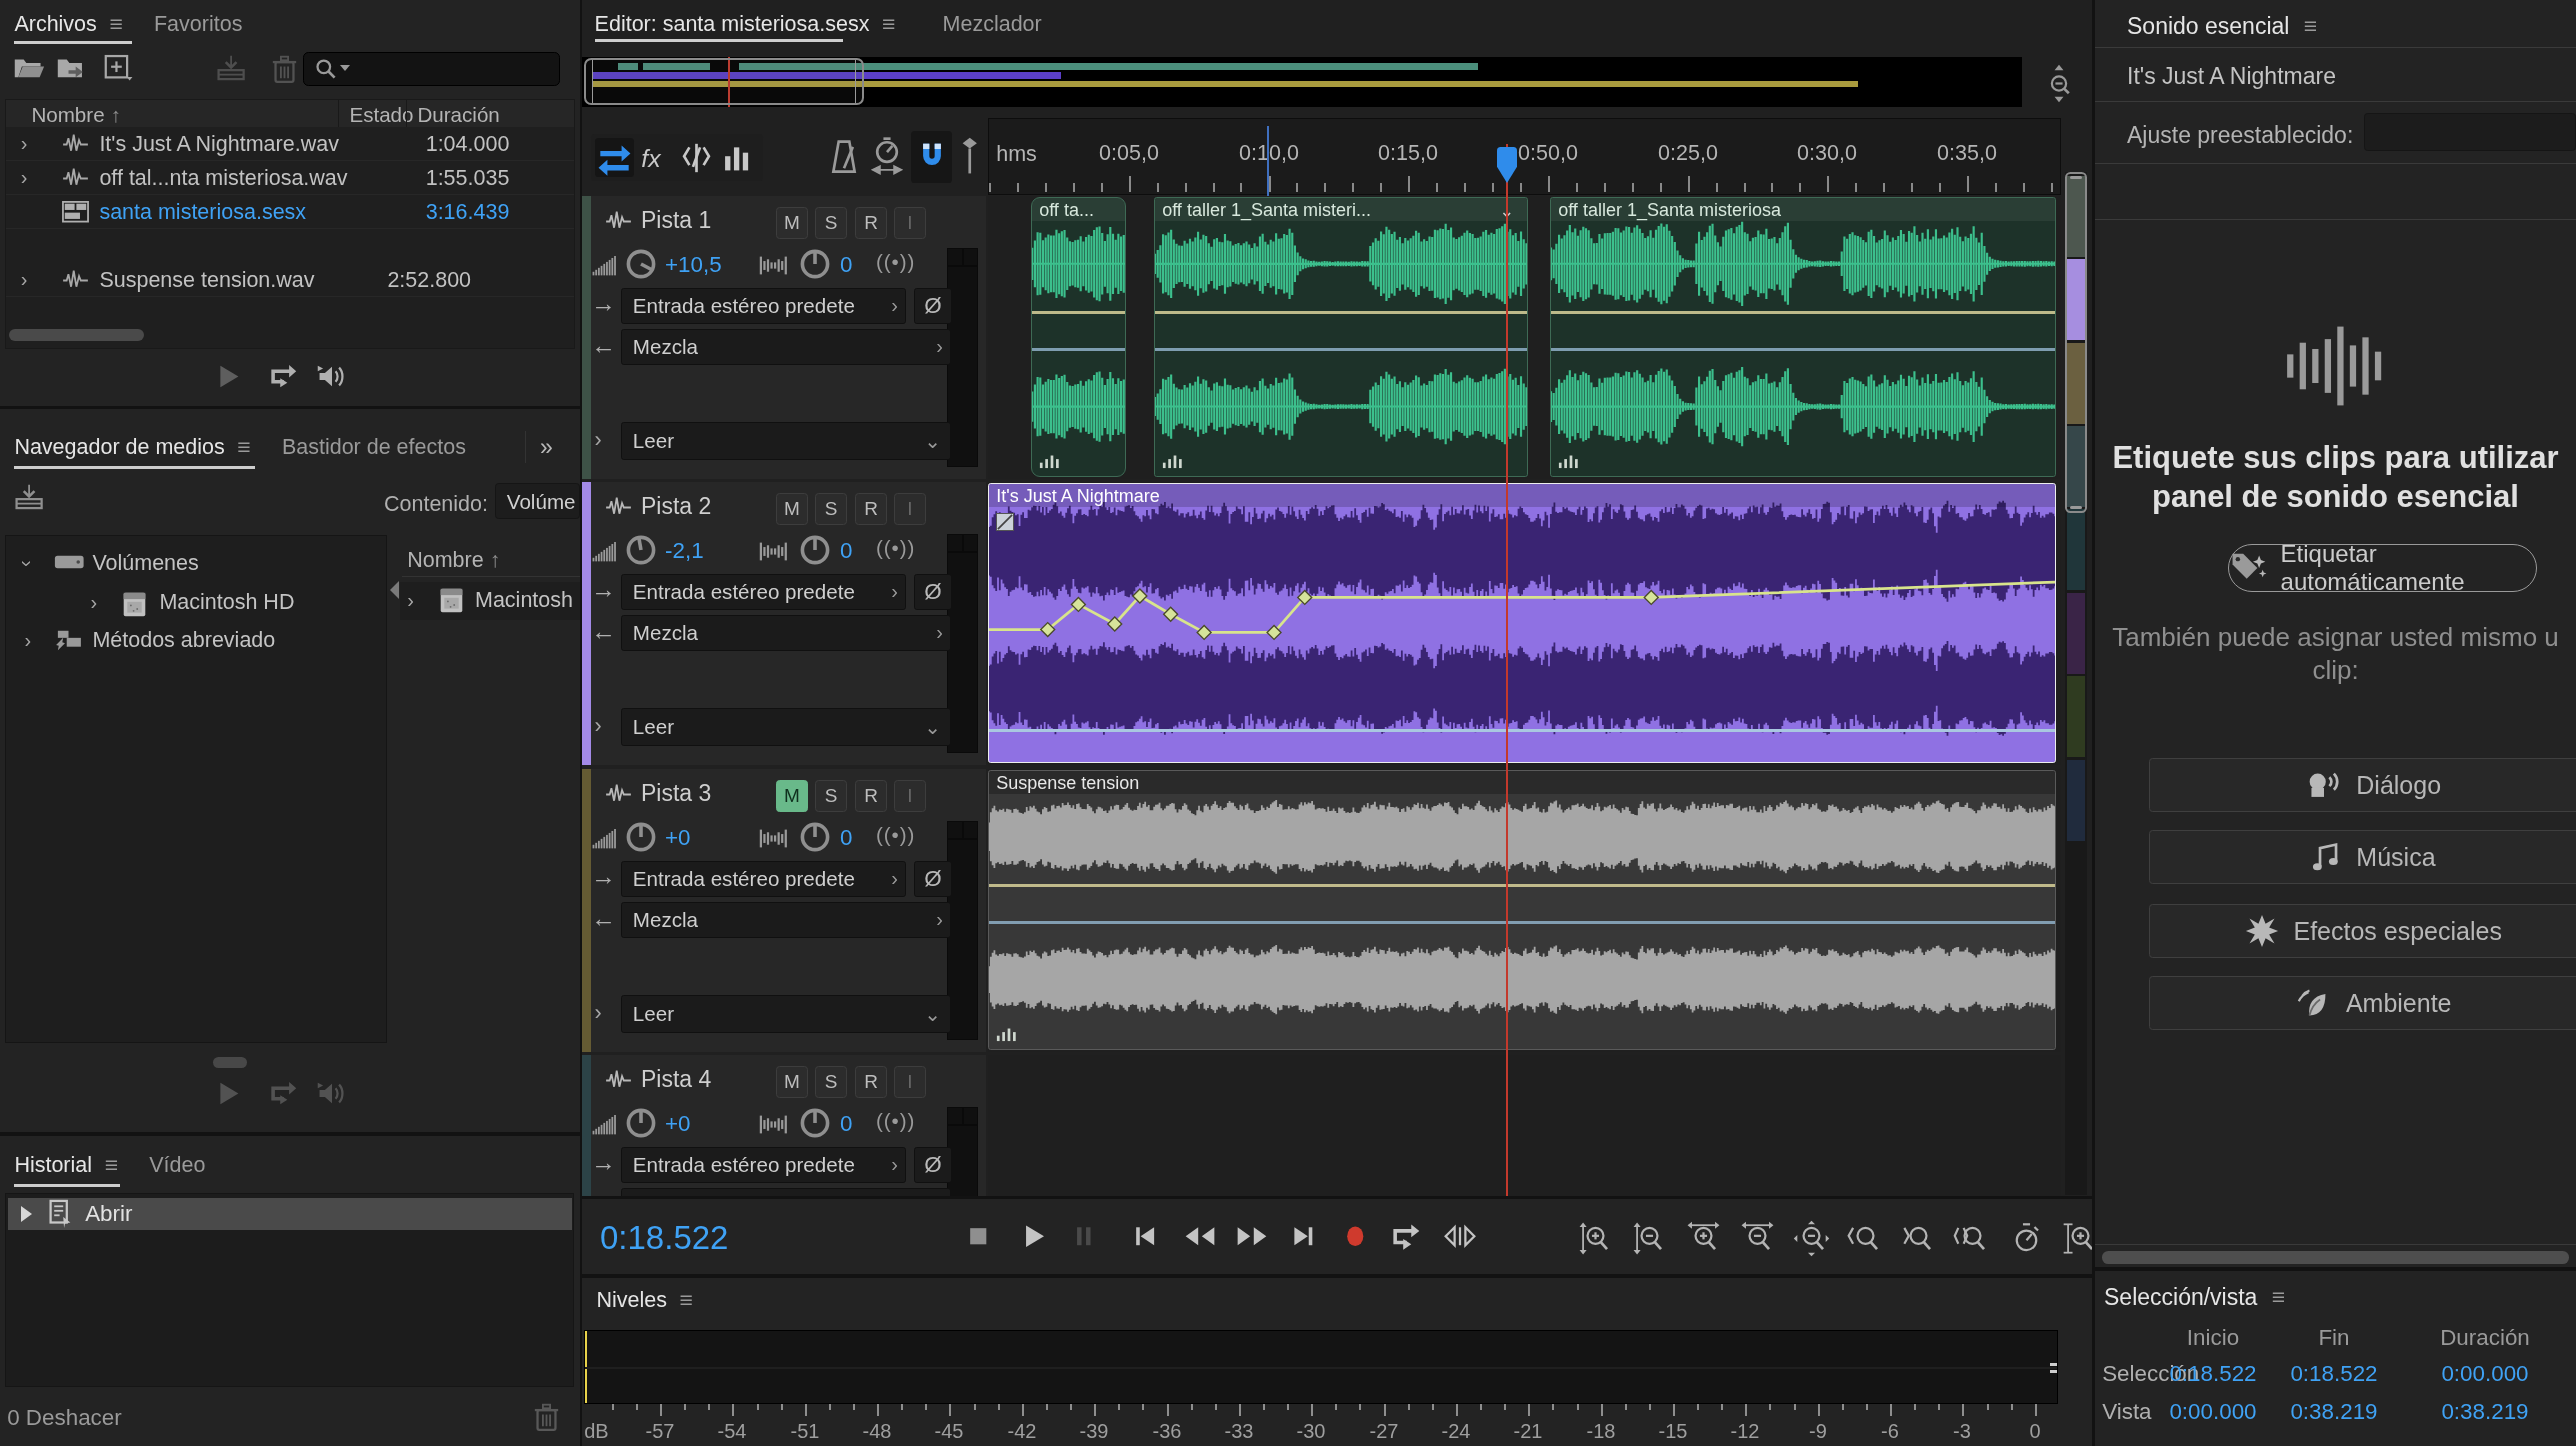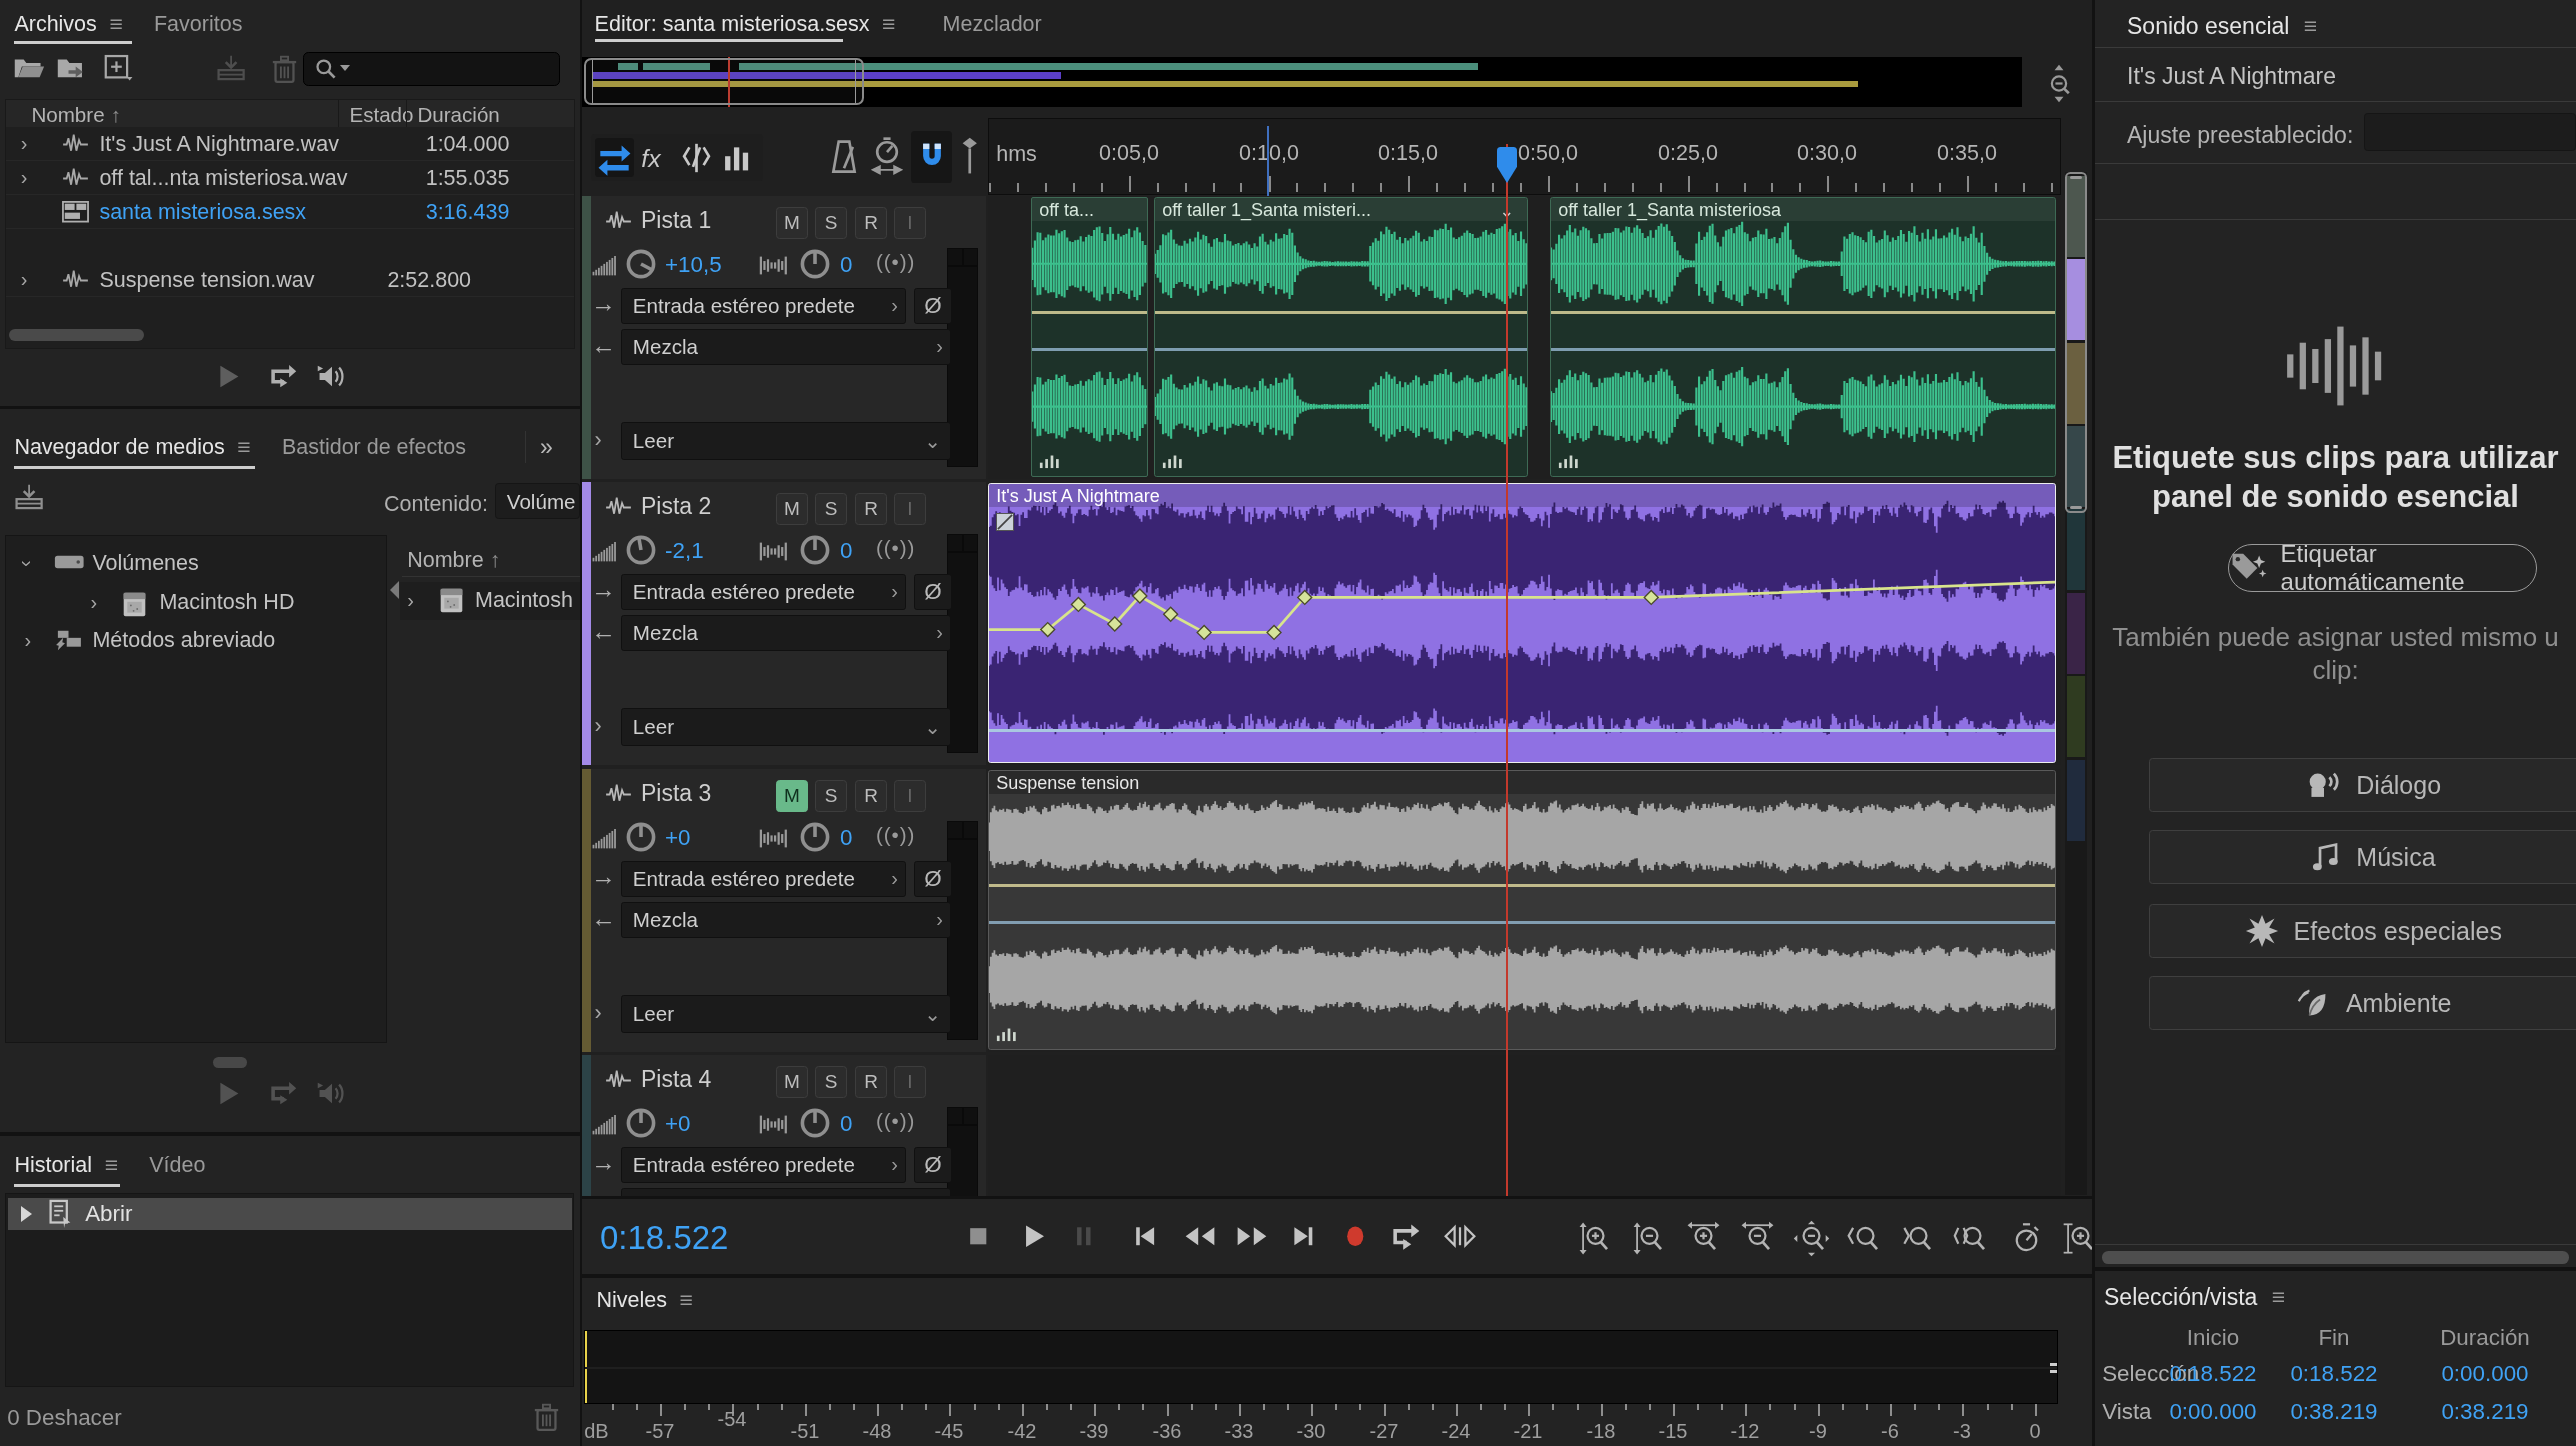--- a/index.html
+++ b/index.html
@@ -512,21 +512,21 @@
               <span style="position:absolute;left:10.8px;top:5.4px;font-size:20.6px;color:#cfcfcf;">Mezcla</span>
               <span style="position:absolute;right:7.2px;top:5.4px;color:#9a9a9a;font-size:20px;">›</span>
             </div>
             <div style="position: absolute; left: 12.6px; top: 232px; color: rgb(168, 168, 168); font-size: 21.5px;">›</div>
             <div style="position: absolute; left: 39px; top: 226px; width: 330px; height: 38px; background: rgb(27, 27, 27); border: 0.9px solid rgb(16, 16, 16); border-radius: 2.7px;">
               <span style="position:absolute;left:10.8px;top:6.3px;font-size:20.6px;color:#cfcfcf;">Leer</span>
               <span style="position:absolute;right:9px;top:6.3px;color:#9a9a9a;font-size:20px;">⌄</span>
             </div>
           </div>
           <div style="position: absolute; left: 406px; top: 0px; width: 1073px; height: 100%; background: rgb(31, 31, 31);">
-            <div style="position: absolute; left: 43px; top: 0.9px; width: 117px; height: 280px; background: rgb(29, 50, 41); border: 0.9px solid rgb(62, 106, 85); border-radius: 2px; overflow: hidden;">
+            <div style="position: absolute; left: 43px; top: 0.9px; width: 95px; height: 280px; background: rgb(29, 50, 41); border: 0.9px solid rgb(62, 106, 85); border-radius: 9px; overflow: hidden;">
               <svg width="118" height="280" style="position: absolute; left: 0px; top: 0px;" viewBox="0 0 131 312">
                 <path d="M0 55.3L0 91.4M3 47.3L3 99.4M6 38.2L6 108.4M9 38.8L9 107.8M12 47.2L12 99.4M15 43.9L15 102.8M18 40.7L18 106.0M21 41.7L21 104.9M24 41.7L24 104.9M27 35.3L27 111.3M30 39.3L30 107.3M33 37.1L33 109.6M36 35.6L36 111.0M39 44.0L39 102.6M42 48.3L42 98.3M45 49.0L45 97.6M48 47.2L48 99.4M51 46.6L51 100.0M54 42.6L54 104.0M57 48.5L57 98.2M60 43.4L60 103.2M63 41.0L63 105.7M66 42.4L66 104.2M69 35.7L69 110.9M72 32.7L72 114.0M75 31.7L75 115.0M78 39.1L78 107.5M81 47.8L81 98.9M84 40.5L84 106.2M87 32.3L87 114.4M90 39.8L90 106.9M93 46.6L93 100.1M96 39.8L96 106.9M99 43.0L99 103.6M102 41.2L102 105.5M105 39.7L105 106.9M108 34.2L108 112.4M111 43.6L111 103.1M114 36.2L114 110.4M117 32.7L117 113.9M120 38.5L120 108.2M123 48.0L123 98.6M126 52.3L126 94.3M0 73.3L131 73.3M0 215.5L0 249.4M3 207.9L3 256.9M6 199.5L6 265.4M9 200.0L9 264.9M12 207.9L12 257.0M15 204.8L15 260.1M18 201.8L18 263.1M21 202.7L21 262.2M24 202.8L24 262.1M27 196.7L27 268.1M30 200.5L30 264.4M33 198.4L33 266.5M36 197.0L36 267.9M39 204.9L39 260.0M42 209.0L42 255.9M45 209.6L45 255.3M48 207.9L48 257.0M51 207.3L51 257.6M54 203.6L54 261.3M57 209.1L57 255.8M60 204.3L60 260.6M63 202.0L63 262.9M66 203.4L66 261.5M69 197.1L69 267.8M72 194.2L72 270.6M75 193.3L75 271.6M78 200.3L78 264.6M81 208.4L81 256.4M84 201.6L84 263.3M87 193.9L87 271.0M90 200.9L90 264.0M93 207.3L93 257.6M96 200.9L96 264.0M99 204.0L99 260.9M102 202.2L102 262.7M105 200.9L105 264.0M108 195.7L108 269.2M111 204.5L111 260.4M114 197.6L114 267.3M117 194.3L117 270.6M120 199.7L120 265.2M123 208.6L123 256.2M126 212.7L126 252.2M0 232.4L131 232.4" stroke="#3cc08d" stroke-width="2.4" fill="none"></path>
               </svg>
               <div style="position: absolute; left: 0px; top: 0px; right: 0px; height: 23px; background: rgba(255, 255, 255, 0.06); font-size: 18px; color: rgb(216, 232, 221); padding: 1.8px 7.2px; white-space: nowrap;">off ta...</div>
               <div style="position: absolute; left: 0px; right: 0px; top: 113px; height: 2.7px; background: rgb(207, 201, 149); opacity: 0.9;"></div>
               <div style="position: absolute; left: 0px; right: 0px; top: 150px; height: 2.7px; background: rgb(143, 176, 200); opacity: 0.85;"></div>
               <div style="position: absolute; left: 7.2px; bottom: 7.2px;">
                 <svg width="21.5" height="18" viewBox="0 0 24 20">
                   <g fill="#cfd8cf">
                     <rect x="1" y="13" width="3" height="6"></rect>
@@ -1096,21 +1096,21 @@
         <div style="position: absolute; left: 1284px; top: 0px; width: 1.8px; height: 6.3px; background: rgb(143, 143, 143);"></div>
         <div style="position: absolute; left: 1308px; top: 0px; width: 1.8px; height: 11.7px; background: rgb(143, 143, 143);"></div>
         <div style="position: absolute; left: 1332px; top: 0px; width: 1.8px; height: 6.3px; background: rgb(143, 143, 143);"></div>
         <div style="position: absolute; left: 1356px; top: 0px; width: 1.8px; height: 6.3px; background: rgb(143, 143, 143);"></div>
         <div style="position: absolute; left: 1380px; top: 0px; width: 1.8px; height: 11.7px; background: rgb(143, 143, 143);"></div>
         <div style="position: absolute; left: 1405px; top: 0px; width: 1.8px; height: 6.3px; background: rgb(143, 143, 143);"></div>
         <div style="position: absolute; left: 1429px; top: 0px; width: 1.8px; height: 6.3px; background: rgb(143, 143, 143);"></div>
         <div style="position: absolute; left: 1453px; top: 0px; width: 1.8px; height: 11.7px; background: rgb(143, 143, 143);"></div>
         <div style="position: absolute; left: 14.4px; top: 16px; font-size: 20px; color: rgb(159, 159, 159); transform: translateX(-50%);">dB</div>
         <div style="position: absolute; left: 78px; top: 16px; font-size: 20px; color: rgb(159, 159, 159); transform: translateX(-50%);">-57</div>
-        <div style="position: absolute; left: 150px; top: 4px; font-size: 20px; color: rgb(159, 159, 159); transform: translateX(-50%);">-54</div>
+        <div style="position: absolute; left: 150px; top: 16px; font-size: 20px; color: rgb(159, 159, 159); transform: translateX(-50%);">-54</div>
         <div style="position: absolute; left: 223px; top: 16px; font-size: 20px; color: rgb(159, 159, 159); transform: translateX(-50%);">-51</div>
         <div style="position: absolute; left: 295px; top: 16px; font-size: 20px; color: rgb(159, 159, 159); transform: translateX(-50%);">-48</div>
         <div style="position: absolute; left: 367px; top: 16px; font-size: 20px; color: rgb(159, 159, 159); transform: translateX(-50%);">-45</div>
         <div style="position: absolute; left: 440px; top: 16px; font-size: 20px; color: rgb(159, 159, 159); transform: translateX(-50%);">-42</div>
         <div style="position: absolute; left: 512px; top: 16px; font-size: 20px; color: rgb(159, 159, 159); transform: translateX(-50%);">-39</div>
         <div style="position: absolute; left: 585px; top: 16px; font-size: 20px; color: rgb(159, 159, 159); transform: translateX(-50%);">-36</div>
         <div style="position: absolute; left: 657px; top: 16px; font-size: 20px; color: rgb(159, 159, 159); transform: translateX(-50%);">-33</div>
         <div style="position: absolute; left: 729px; top: 16px; font-size: 20px; color: rgb(159, 159, 159); transform: translateX(-50%);">-30</div>
         <div style="position: absolute; left: 802px; top: 16px; font-size: 20px; color: rgb(159, 159, 159); transform: translateX(-50%);">-27</div>
         <div style="position: absolute; left: 874px; top: 16px; font-size: 20px; color: rgb(159, 159, 159); transform: translateX(-50%);">-24</div>

